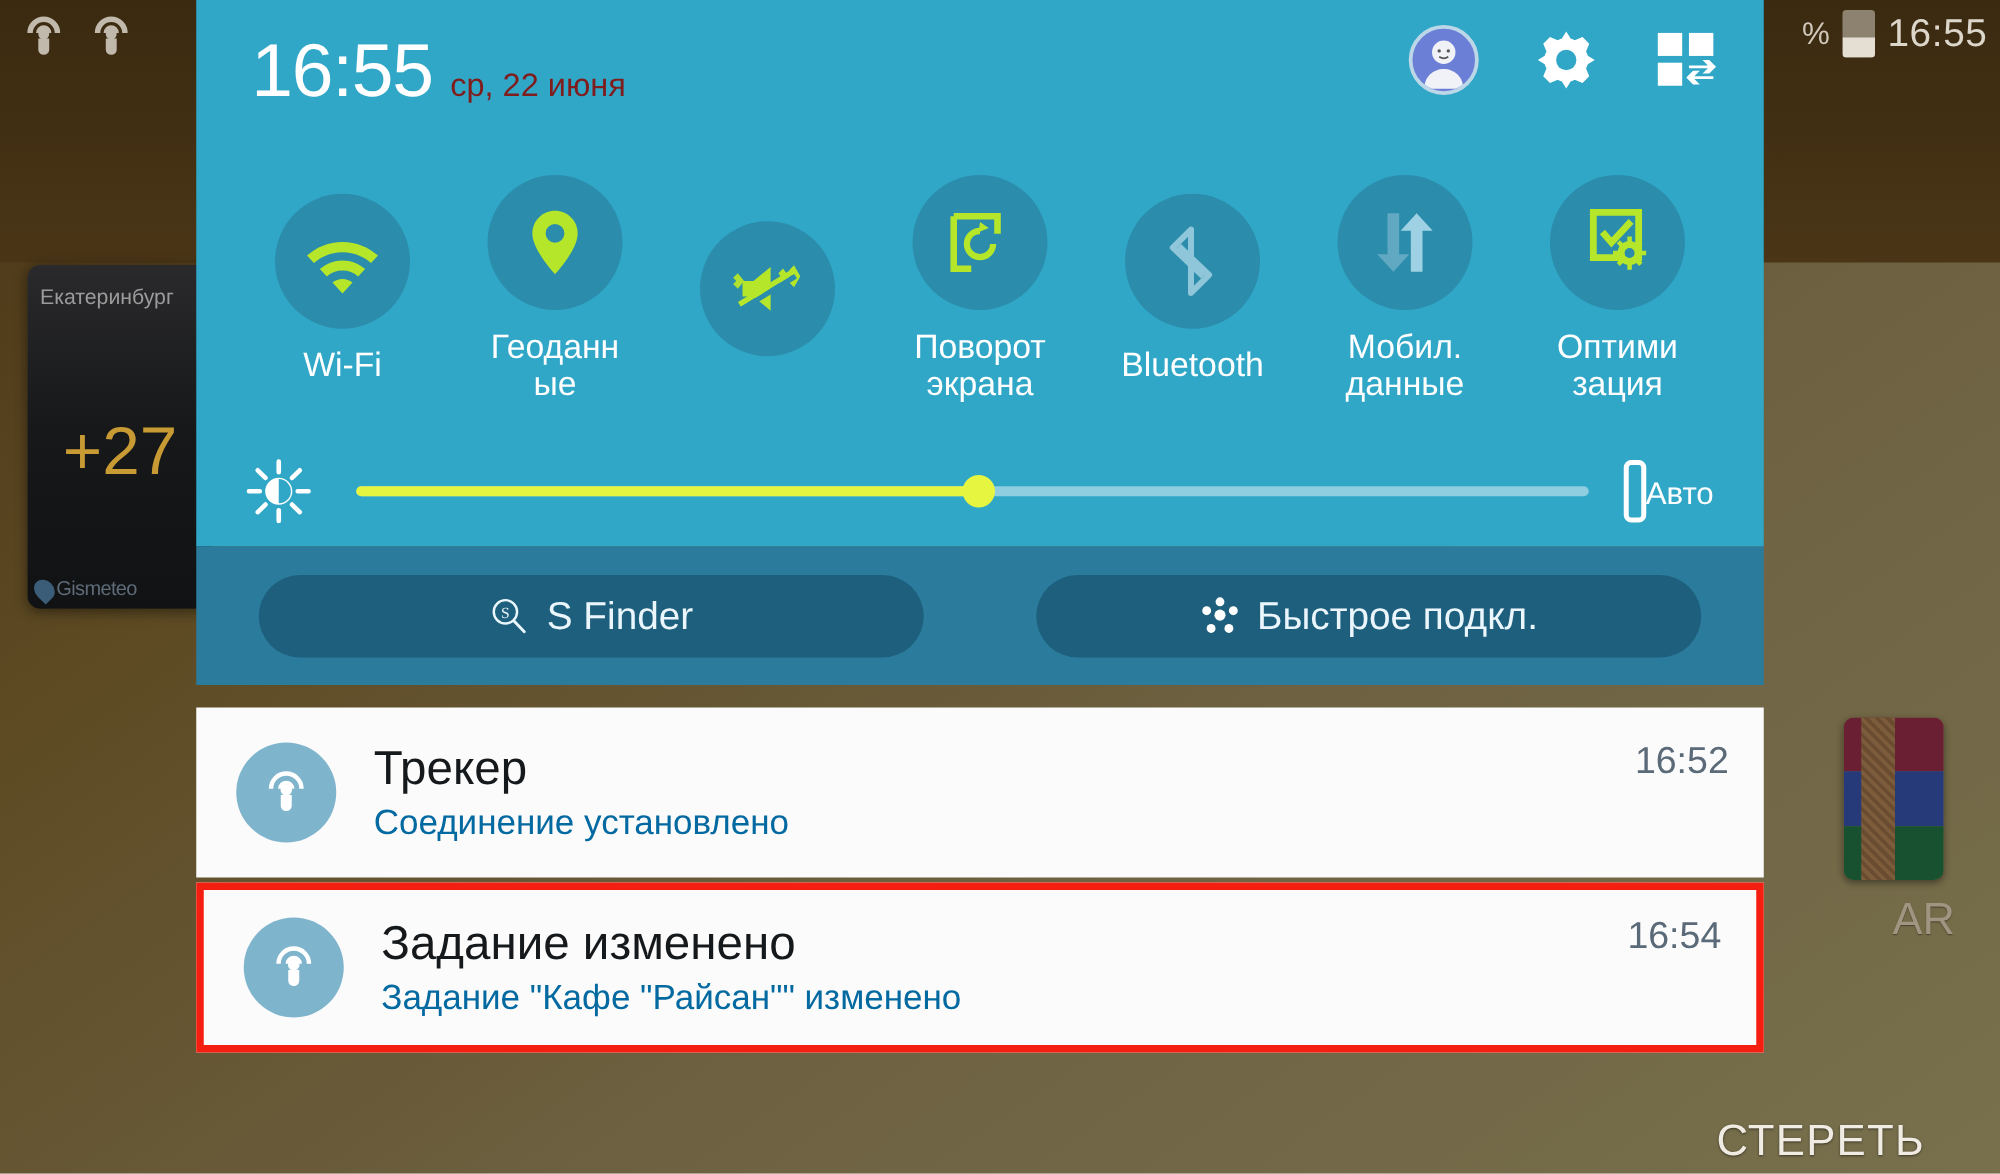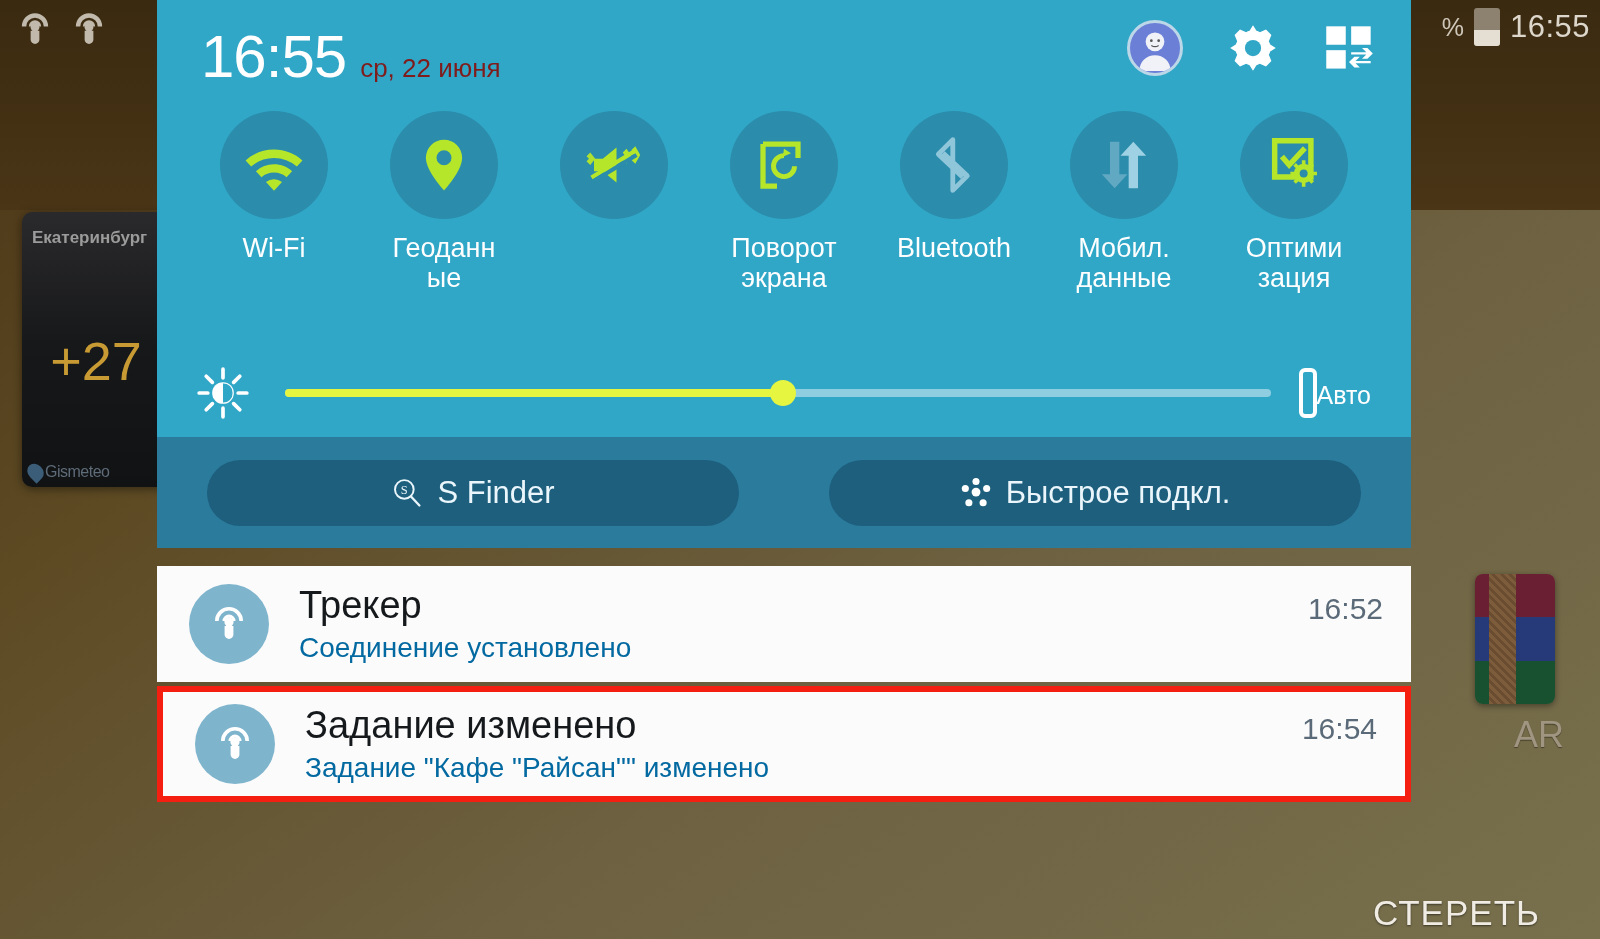--- a/index.html
+++ b/index.html
@@ -54,21 +54,21 @@
   #weather-widget {
     position: absolute; left: 22px; top: 212px;
     width: 148px; height: 275px;
     border-radius: 10px;
     background: linear-gradient(180deg, #2a2a2c 0%, #17181a 48%, #101214 100%);
     box-shadow: 0 2px 10px rgba(0,0,0,.45);
     overflow: hidden;
   }
   #weather-city {
     position: absolute; top: 16px; left: 10px;
-    font-size: 17px; font-weight: bold; color: #9b9b9b;
+    font-size: 17px; font-weight: normal; color: #9b9b9b;
     white-space: nowrap;
   }
   #weather-temp {
     position: absolute; top: 118px; left: 0; width: 100%;
     text-align: center; font-size: 54px; color: #c79a33;
   }
   #weather-brand {
     position: absolute; bottom: 6px; left: 6px;
     font-size: 16px; color: #5e6b78; letter-spacing: -.5px;
     display: flex; align-items: center; gap: 2px;
@@ -130,23 +130,24 @@
   #avatar {
     width: 56px; height: 56px; border-radius: 50%;
     background: #6b7fd7; border: 3px solid #bcd7e8;
     display: flex; align-items: center; justify-content: center;
     overflow: hidden;
   }
   .icon-btn { width: 52px; height: 52px; display: flex; align-items: center; justify-content: center; }
 
   
   #toggles {
-    position: absolute; top: 111px; left: 0; width: 100%;
+    position: absolute; top: 140px; left: 0; width: 100%;
     display: flex; justify-content: space-between;
     padding: 0 42px;
+    align-items: center;
   }
   .toggle { width: 150px; display: flex; flex-direction: column; align-items: center; }
   .toggle-circle {
     width: 108px; height: 108px; border-radius: 50%;
     background: #2b8cab;
     display: flex; align-items: center; justify-content: center;
   }
   .toggle-label {
     margin-top: 14px; font-size: 27px; color: #ffffff;
     text-align: center; line-height: 1.12; font-weight: 300;
@@ -193,21 +194,21 @@
     width: 532px; height: 66px; border-radius: 33px;
     background: #1d5f7d;
     display: flex; align-items: center; justify-content: center; gap: 14px;
     color: #eaf6fb; font-size: 31px; font-weight: 300;
   }
 
   
   #notifications { margin-top: 18px; }
   .notification {
     background: #fbfbfb;
-    height: 116px;
+    height: 136px;
     display: flex; align-items: center;
     padding: 0 28px 0 32px;
     position: relative;
   }
   .notif-highlight {
     margin-top: 4px;
     border: 6px solid #f41f10;
   }
   .notif-icon {
     width: 80px; height: 80px; border-radius: 50%;

